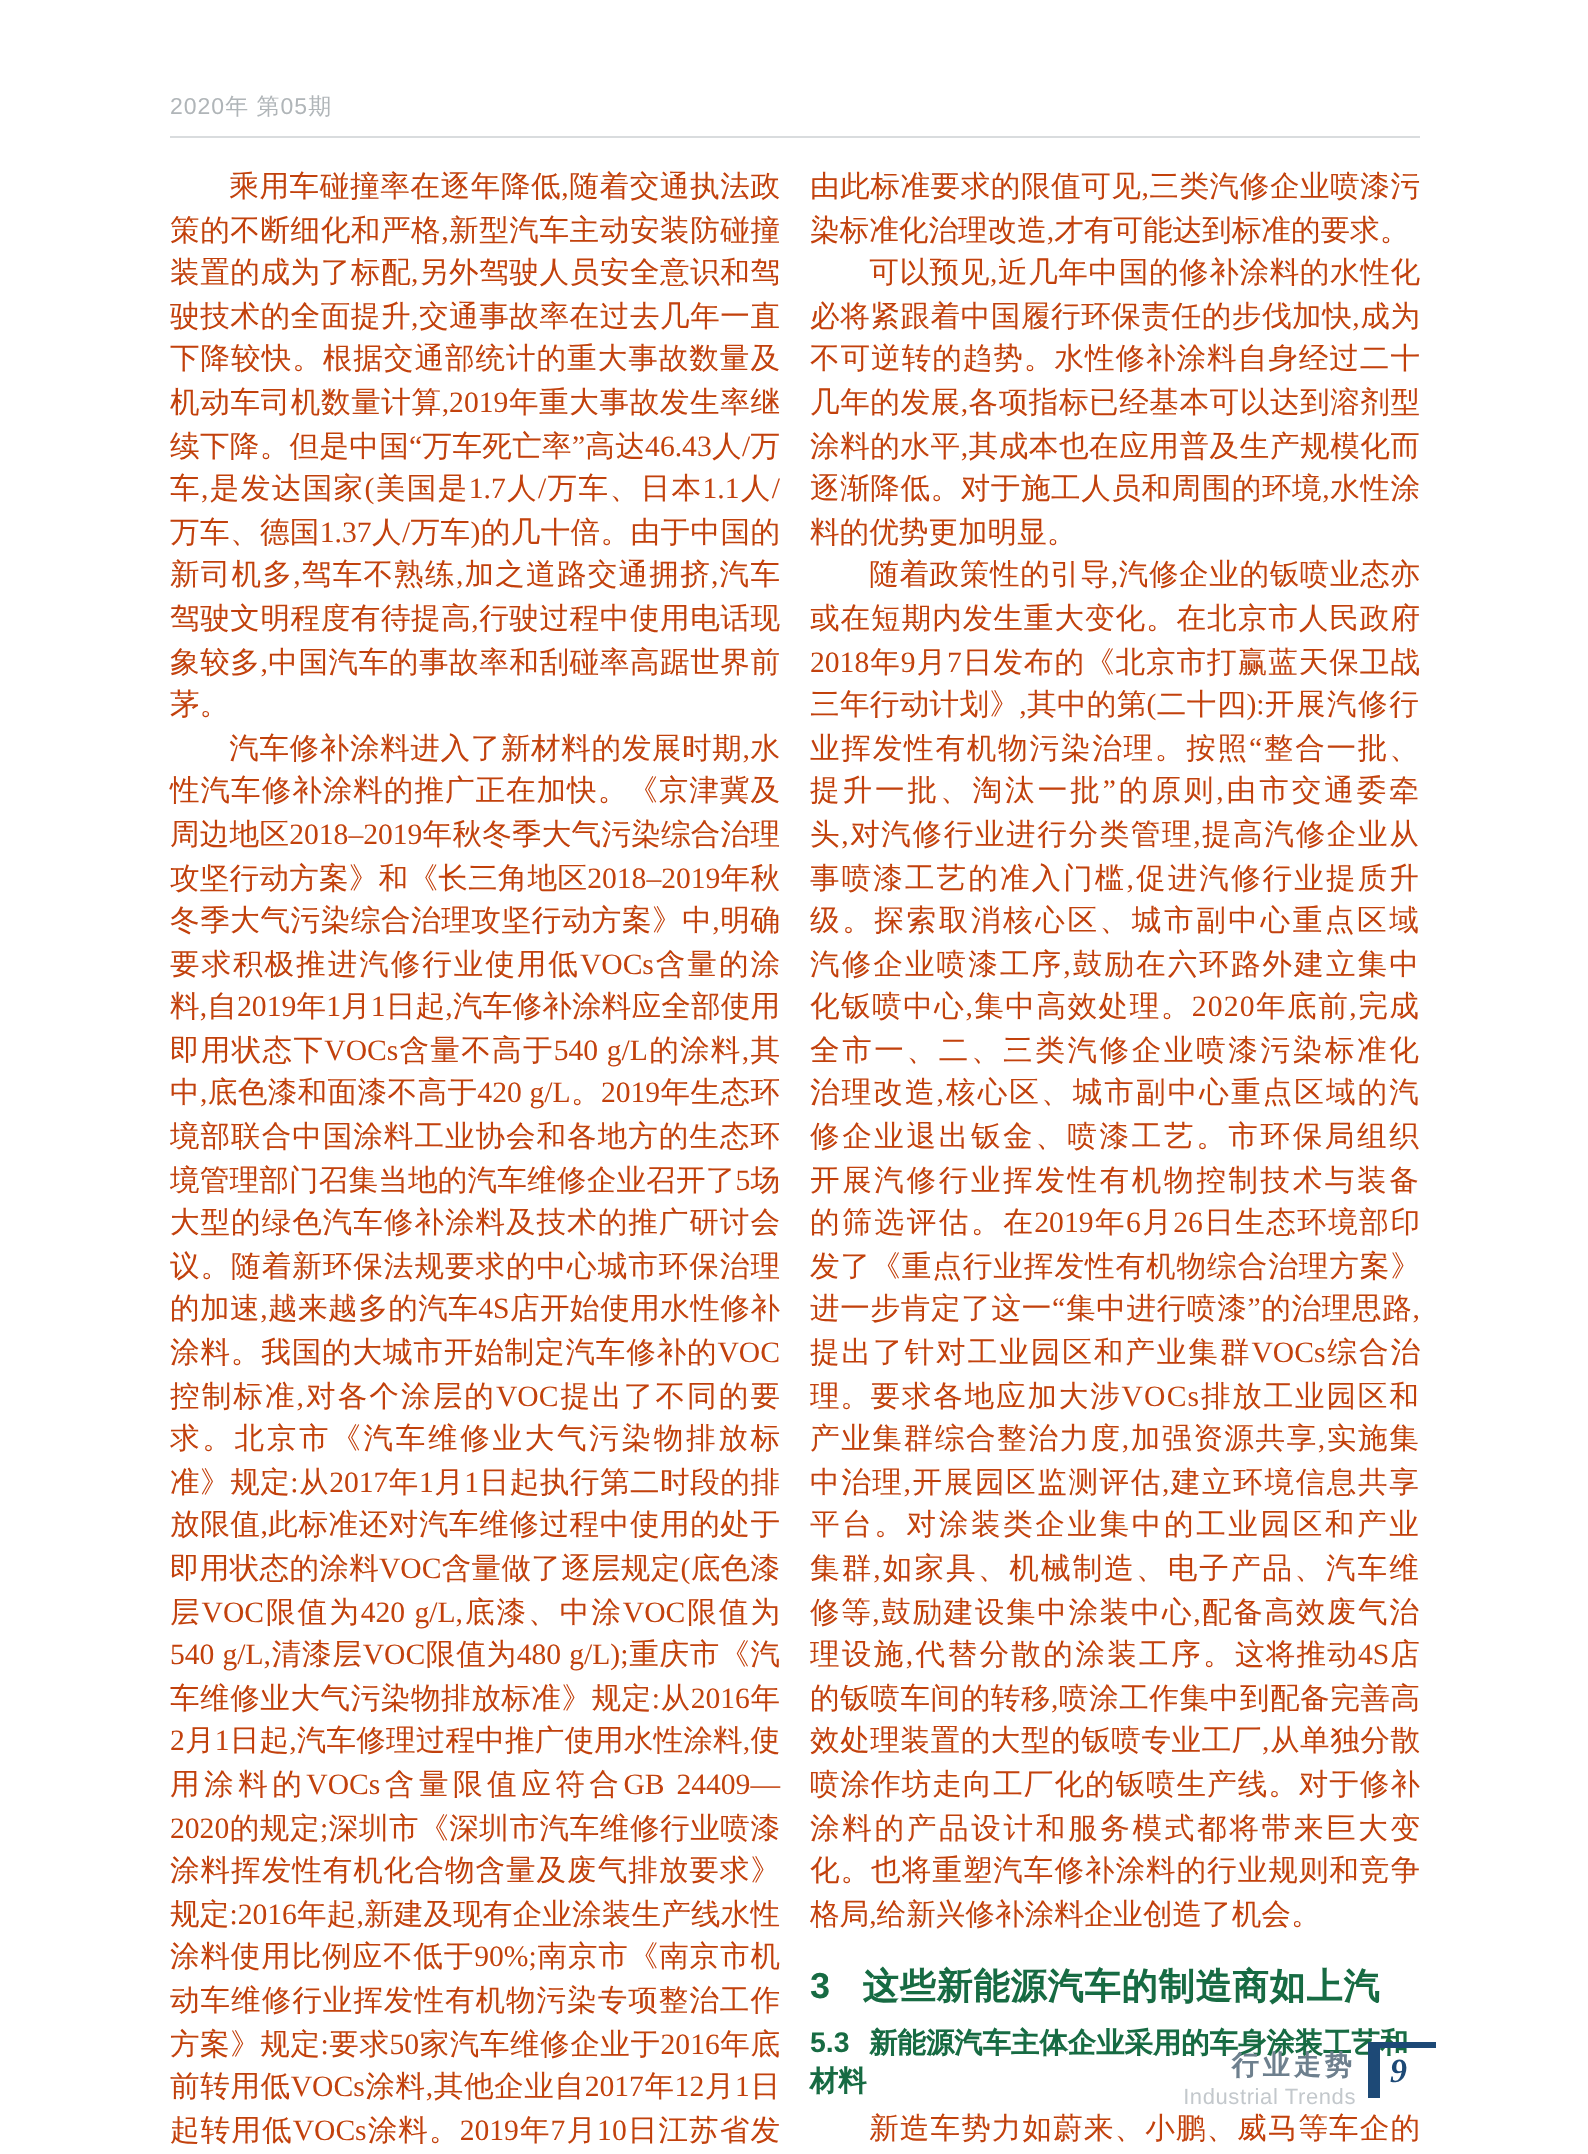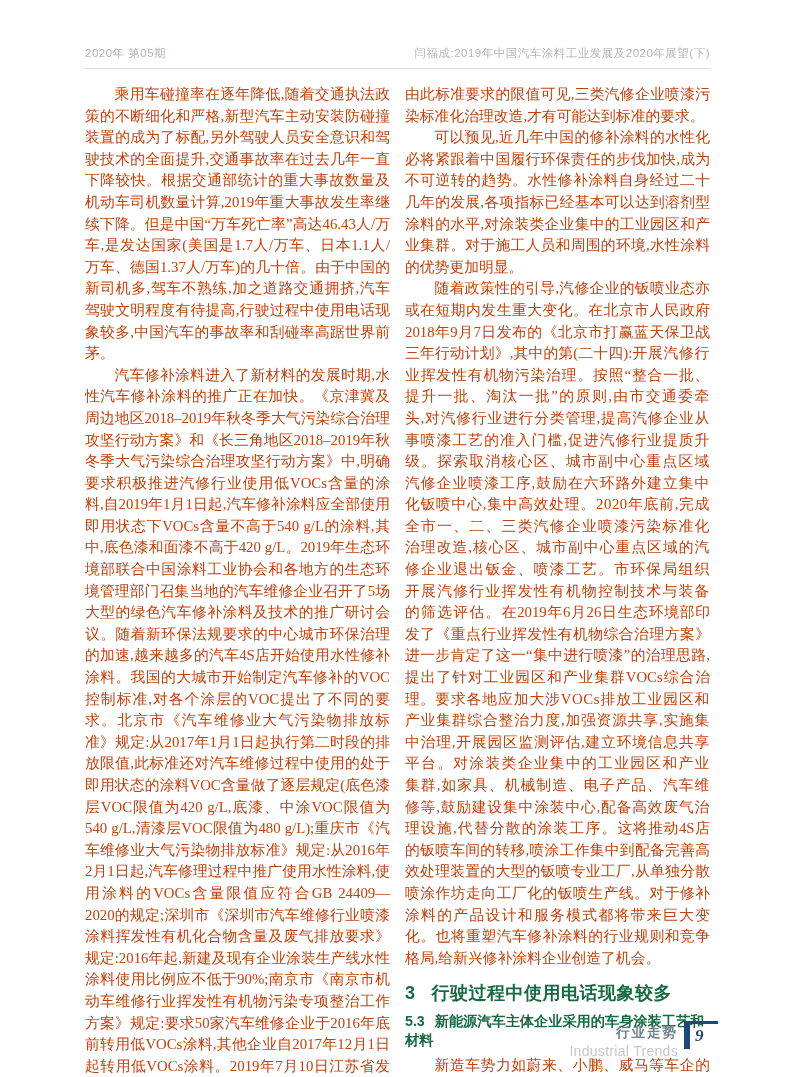--- a/index.html
+++ b/index.html
@@ -43,52 +43,51 @@
   .subsec .secnum { margin-right:10px; }
 
   
   .footer {
     position:absolute; top:1021px; right:76px;
     display:flex; align-items:flex-start;
   }
   .footer-labels { text-align:right; margin-right:6px; padding-top:3px;
     font-family:"Liberation Sans","DejaVu Sans",sans-serif; }
   .footer-labels .cn { font-size:13.5px; font-weight:bold; color:#6e808e; letter-spacing:2px; }
-  .footer-labels .en { font-size:14px; color:#c3c8cc; margin-top:1px; letter-spacing:0.3px; }
+  .footer-labels .en { font-size:11px; color:#c3c8cc; margin-top:1px; letter-spacing:0.3px; }
   .pagenum-box { border-top:3px solid #1d4976; display:flex; width:34px; }
   .pagenum-bar { width:6px; height:25px; background:#1d4976; }
   .pagenum {
     font-family:"Liberation Serif","DejaVu Serif",serif;
     font-style:italic; font-weight:bold; font-size:17px; color:#1d4976;
     padding-left:5px; line-height:23px;
   }
 </style>
 </head>
 <body>
 
 <div class="page">
 
   <div class="header">
     <span>2020年 第05期</span>
-    <span>闫福成:2019年中国汽车涂料工业发展及2020年展望(下)</span>
   </div>
 
   <div class="columns">
 
     <div class="col">
       <p class="para indent">乘用车碰撞率在逐年降低,随着交通执法政策的不断细化和严格,新型汽车主动安装防碰撞装置的成为了标配,另外驾驶人员安全意识和驾驶技术的全面提升,交通事故率在过去几年一直下降较快。根据交通部统计的重大事故数量及机动车司机数量计算,2019年重大事故发生率继续下降。但是中国“万车死亡率”高达46.43人/万车,是发达国家(美国是1.7人/万车、日本1.1人/万车、德国1.37人/万车)的几十倍。由于中国的新司机多,驾车不熟练,加之道路交通拥挤,汽车驾驶文明程度有待提高,行驶过程中使用电话现象较多,中国汽车的事故率和刮碰率高踞世界前茅。</p>
       <p class="para indent">汽车修补涂料进入了新材料的发展时期,水性汽车修补涂料的推广正在加快。《京津冀及周边地区2018–2019年秋冬季大气污染综合治理攻坚行动方案》和《长三角地区2018–2019年秋冬季大气污染综合治理攻坚行动方案》中,明确要求积极推进汽修行业使用低VOCs含量的涂料,自2019年1月1日起,汽车修补涂料应全部使用即用状态下VOCs含量不高于540 g/L的涂料,其中,底色漆和面漆不高于420 g/L。2019年生态环境部联合中国涂料工业协会和各地方的生态环境管理部门召集当地的汽车维修企业召开了5场大型的绿色汽车修补涂料及技术的推广研讨会议。随着新环保法规要求的中心城市环保治理的加速,越来越多的汽车4S店开始使用水性修补涂料。我国的大城市开始制定汽车修补的VOC控制标准,对各个涂层的VOC提出了不同的要求。北京市《汽车维修业大气污染物排放标准》规定:从2017年1月1日起执行第二时段的排放限值,此标准还对汽车维修过程中使用的处于即用状态的涂料VOC含量做了逐层规定(底色漆层VOC限值为420 g/L,底漆、中涂VOC限值为540 g/L,清漆层VOC限值为480 g/L);重庆市《汽车维修业大气污染物排放标准》规定:从2016年2月1日起,汽车修理过程中推广使用水性涂料,使用涂料的VOCs含量限值应符合GB 24409—2020的规定;深圳市《深圳市汽车维修行业喷漆涂料挥发性有机化合物含量及废气排放要求》规定:2016年起,新建及现有企业涂装生产线水性涂料使用比例应不低于90%;南京市《南京市机动车维修行业挥发性有机物污染专项整治工作方案》规定:要求50家汽车维修企业于2016年底前转用低VOCs涂料,其他企业自2017年12月1日起转用低VOCs涂料。2019年7月10日江苏省发布了《汽车维修行业大气污染物排放标准》(二次征求意见稿),要求涂装过程中使用的处于施工状态的涂料挥发性有机物含量应符合DB32/T 3500—2019标准的规定。该标准要求修补涂料的底漆和中涂低VOC限值为540 g/L、色漆为420 g/L、清漆为480 g/L和本色面漆为420 g/L。</p>
     </div>
 
     <div class="col">
       <p class="para">由此标准要求的限值可见,三类汽修企业喷漆污染标准化治理改造,才有可能达到标准的要求。</p>
-      <p class="para indent">可以预见,近几年中国的修补涂料的水性化必将紧跟着中国履行环保责任的步伐加快,成为不可逆转的趋势。水性修补涂料自身经过二十几年的发展,各项指标已经基本可以达到溶剂型涂料的水平,对涂装类企业集中的工业园区和产业集群。对于施工人员和周围的环境,水性涂料的优势更加明显。</p>
+      <p class="para indent">可以预见,近几年中国的修补涂料的水性化必将紧跟着中国履行环保责任的步伐加快,成为不可逆转的趋势。水性修补涂料自身经过二十几年的发展,各项指标已经基本可以达到溶剂型涂料的水平,其成本也在应用普及生产规模化而逐渐降低。对于施工人员和周围的环境,水性涂料的优势更加明显。</p>
       <p class="para indent"><span>随着政策性的引导,汽修企业的钣喷业态亦或在短期内发生重大变化。在北京市人民政府2018年9月7日发布的《北京市打赢蓝天保卫战三年行动计划》,其中的第(二十四):</span><span class="kaiti">开展汽修行业挥发性有机物污染治理。按照“整合一批、提升一批、淘汰一批”的原则,由市交通委牵头,对汽修行业进行分类管理,提高汽修企业从事喷漆工艺的准入门槛,促进汽修行业提质升级。探索取消核心区、城市副中心重点区域汽修企业喷漆工序,鼓励在六环路外建立集中化钣喷中心,集中高效处理。2020年底前,完成全市一、二、三类汽修企业喷漆污染标准化治理改造,核心区、城市副中心重点区域的汽修企业退出钣金、喷漆工艺。市环保局组织开展汽修行业挥发性有机物控制技术与装备的筛选评估。</span><span>在2019年6月26日生态环境部印发了《重点行业挥发性有机物综合治理方案》进一步肯定了这一“集中进行喷漆”的治理思路,提出了针对工业园区和产业集群VOCs综合治理。</span><span class="kaiti">要求各地应加大涉VOCs排放工业园区和产业集群综合整治力度,加强资源共享,实施集中治理,开展园区监测评估,建立环境信息共享平台。对涂装类企业集中的工业园区和产业集群,如家具、机械制造、电子产品、汽车维修等,鼓励建设集中涂装中心,配备高效废气治理设施,代替分散的涂装工序。</span><span>这将推动4S店的钣喷车间的转移,喷涂工作集中到配备完善高效处理装置的大型的钣喷专业工厂,从单独分散喷涂作坊走向工厂化的钣喷生产线。对于修补涂料的产品设计和服务模式都将带来巨大变化。也将重塑汽车修补涂料的行业规则和竞争格局,给新兴修补涂料企业创造了机会。</span></p>
 
-      <h2 class="sec"><span class="secnum">3</span><span>行驶过程中使用电话现象较多</span></h2>
+      <h2 class="sec"><span class="secnum">3</span><span>这些新能源汽车的制造商如上汽</span></h2>
 
       <h3 class="subsec"><span class="secnum">5.3</span><span>新能源汽车主体企业采用的车身涂装工艺和材料</span></h3>
 
       <p class="para indent">新造车势力如蔚来、小鹏、威马等车企的一个共同点是以打造新能源车为主。然而万事开头难,成立初期的新势力车企由于缺乏口碑和技术等因素的积累,在市场的成绩一直都不乐观。2019年中国新能源汽车企业的主体90%以上是传统汽车的制造企业,这些新能源汽车的制造商如上汽、比亚迪、JMC等都是在现有的平台基础上开发新能源车。这类新能源车的</p>
     </div>
 
   </div>
 
   <div class="footer">
     <div class="footer-labels">

